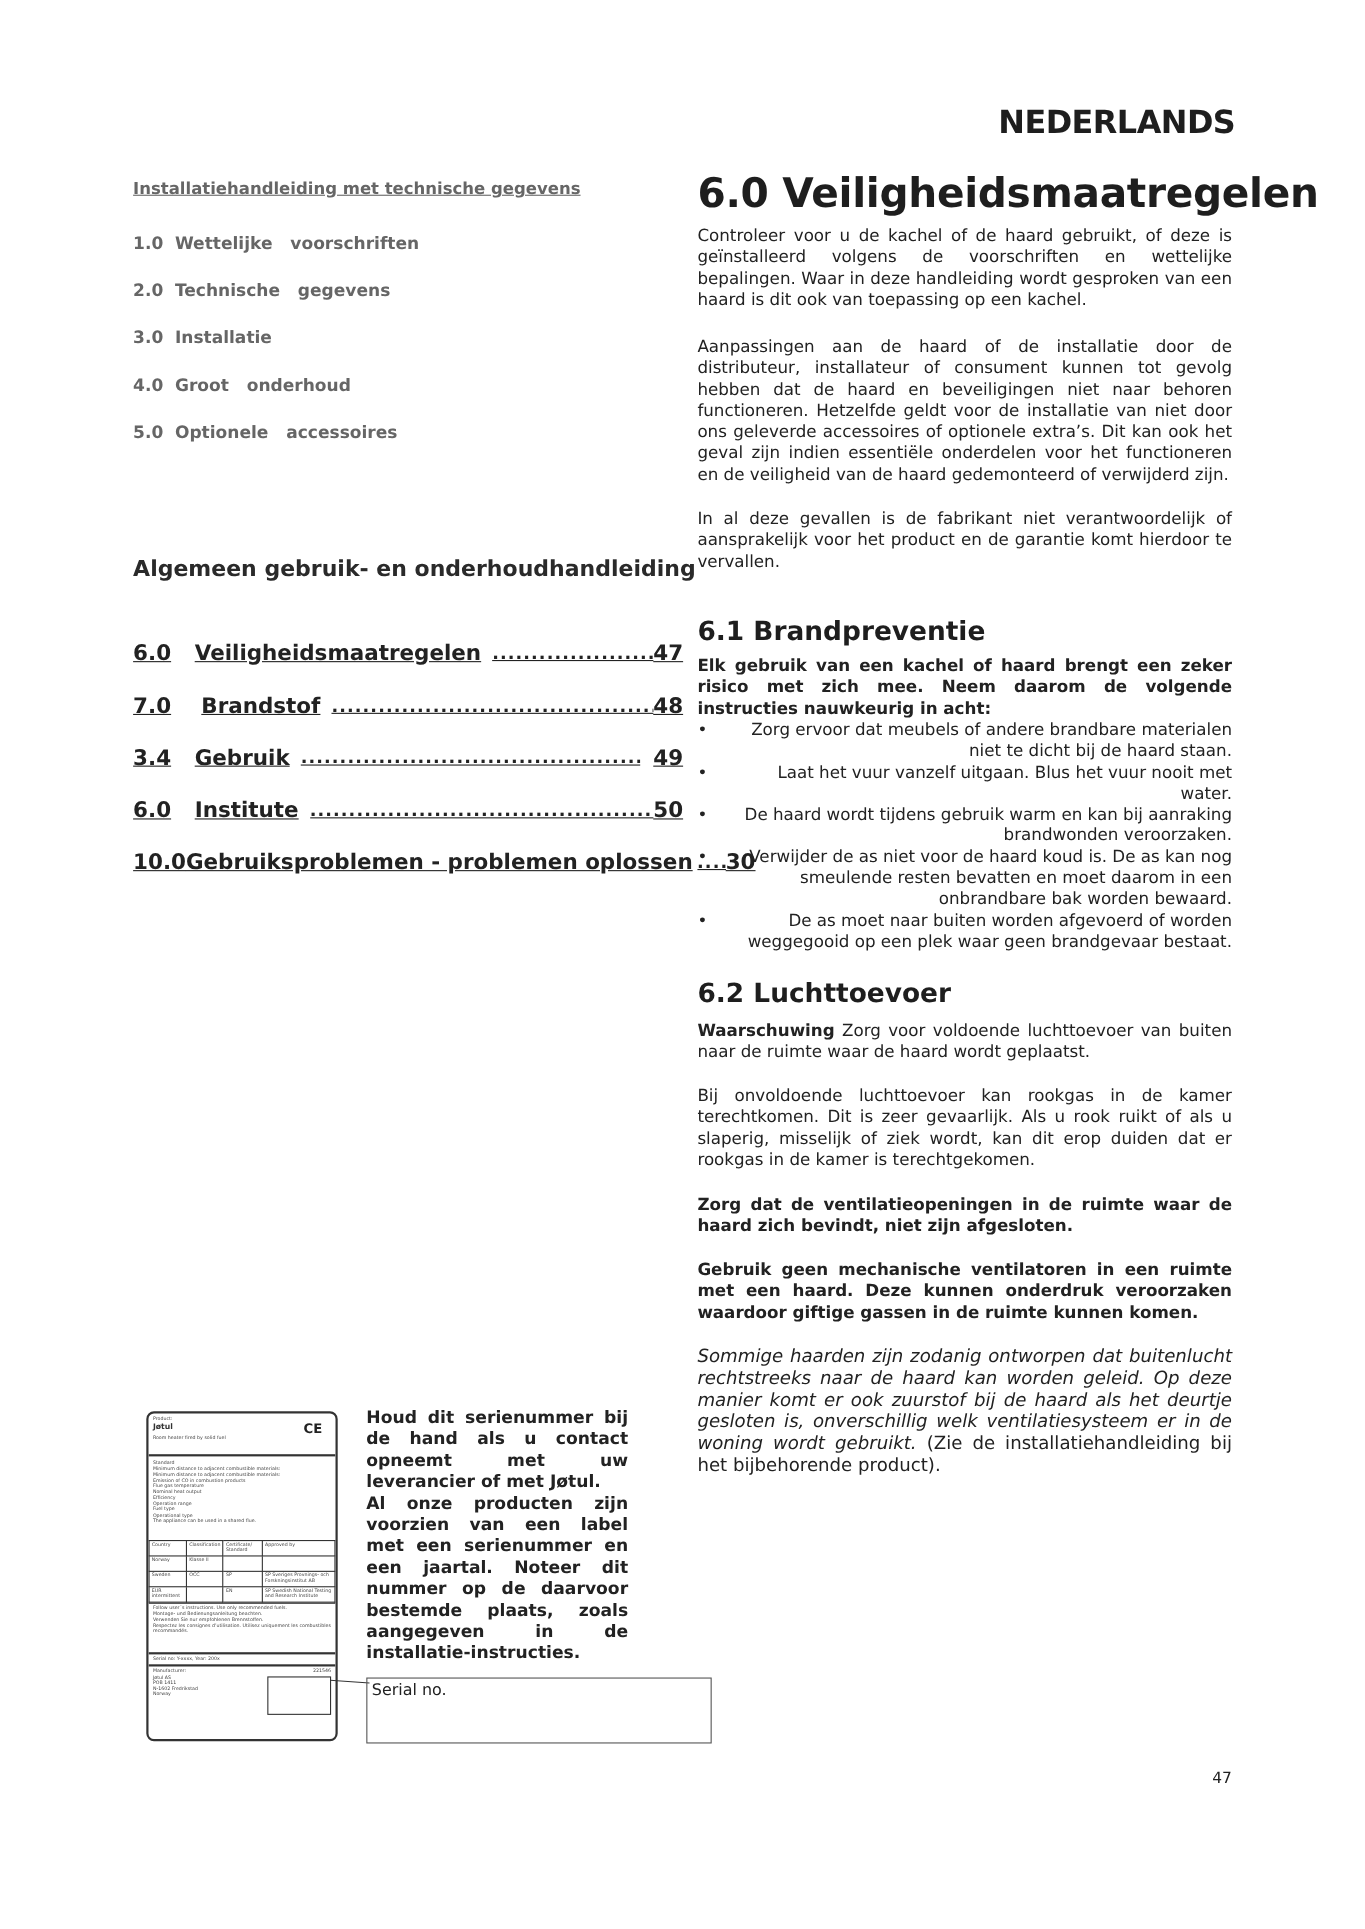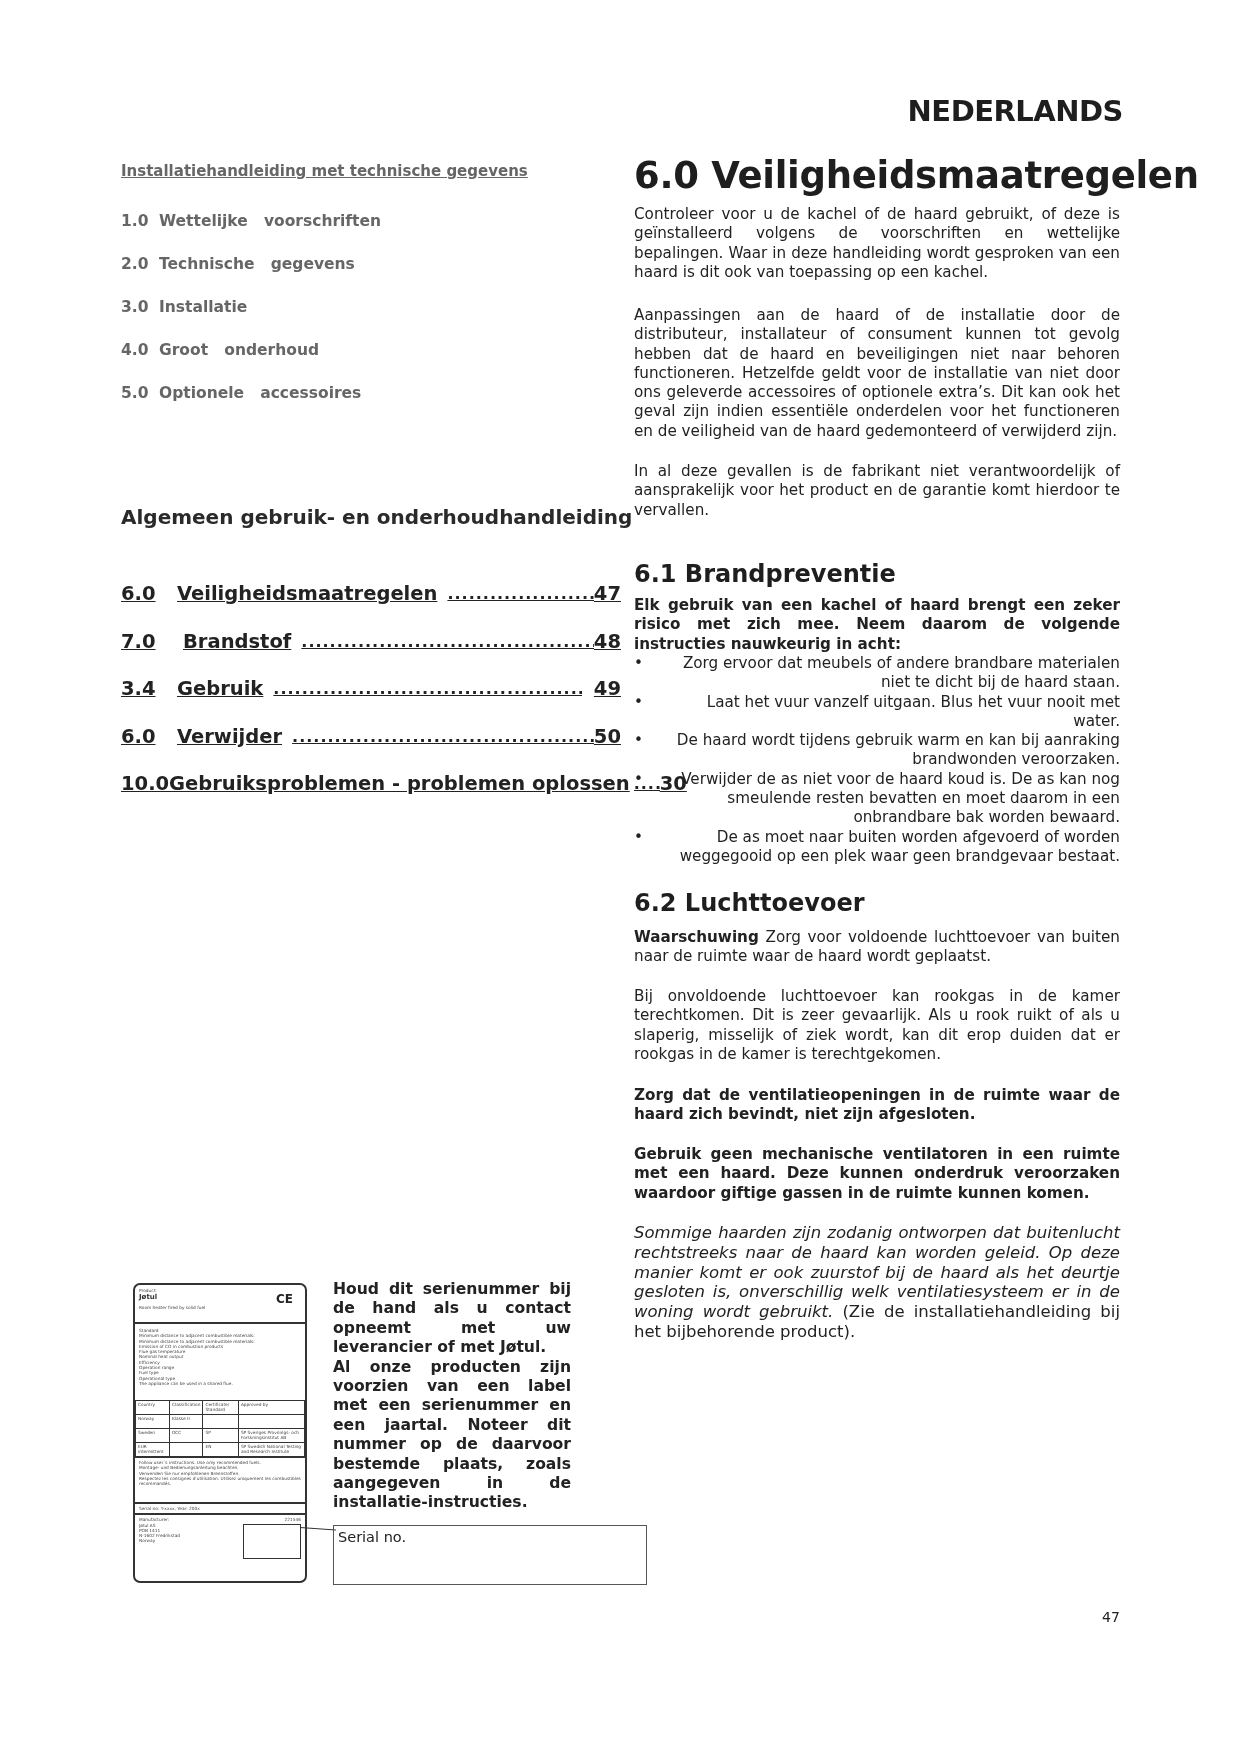--- a/index.html
+++ b/index.html
@@ -123,21 +123,21 @@
     <span class="page">48</span>
   </div>
   <div class="toc-user-item">
     <span class="num">3.4</span>
     <span class="label">Gebruik</span>
     <span class="dots">................................................................................................</span>
     <span class="page" style="padding-left:12px">49</span>
   </div>
   <div class="toc-user-item">
     <span class="num">6.0</span>
-    <span class="label">Verwijder</span>
+    <span class="label">Institute</span>
     <span class="dots">................................................................................................</span>
     <span class="page">50</span>
   </div>
   <div class="toc-user-item">
     <span class="num" style="width:48px">10.0</span>
     <span class="label" style="padding-right:4px">Gebruiksproblemen - problemen oplossen</span>
     <span class="dots" style="flex:none;width:26px">................................................................................................</span>
     <span class="page">30</span>
   </div>
 </div>

